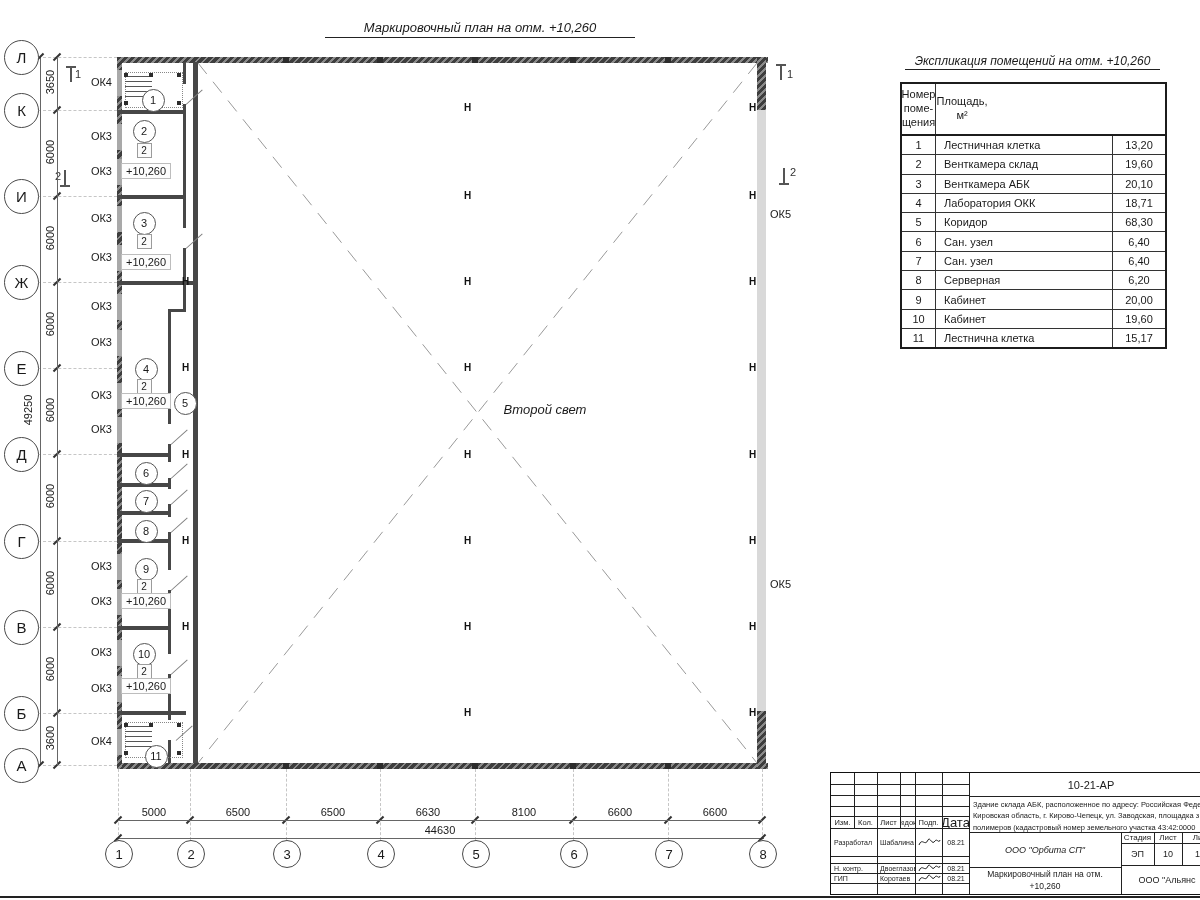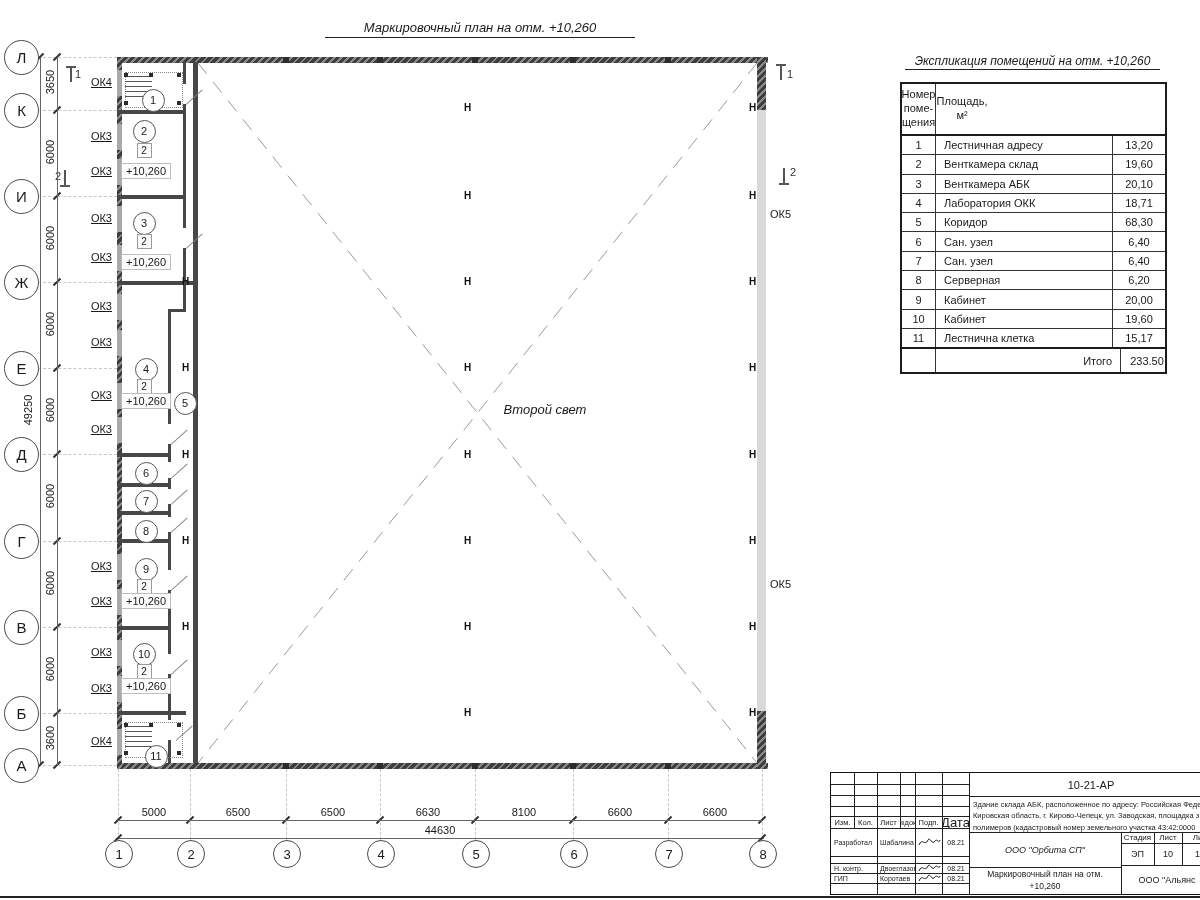--- a/index.html
+++ b/index.html
@@ -19,21 +19,21 @@
        display:flex;align-items:center;justify-content:center;z-index:5;}
   .axc.row{width:33px;height:33px;font-size:15px;}
   .axc.col{width:26px;height:26px;font-size:13px;}
   .dash-h{position:absolute;height:0;border-top:1px dashed #c6c6c6;}
   .dash-v{position:absolute;width:0;border-left:1px dashed #c6c6c6;}
   .dimline-v{position:absolute;width:1px;background:#666;}
   .dimline-h{position:absolute;height:1px;background:#666;}
   .tick{position:absolute;width:10px;height:2px;background:#333;transform:rotate(-45deg);}
   .dimlab{position:absolute;font-size:11px;text-align:center;}
   .rot{transform:rotate(-90deg);}
-  .wlabel{position:absolute;font-size:11px;width:36px;text-align:right;text-decoration:underline;}
+  .wlabel{position:absolute;font-size:11px;width:36px;text-align:right;}
   .rlabel{position:absolute;font-size:11px;}
   .room{position:absolute;width:21px;height:21px;border:1px solid #555;border-radius:50%;background:#fff;
         display:flex;align-items:center;justify-content:center;font-size:11px;z-index:4;}
   .tmark{position:absolute;width:13px;height:13px;border:1px solid #9b9b9b;background:#fbfbfb;
          display:flex;align-items:center;justify-content:center;font-size:10px;z-index:4;}
   .emark{position:absolute;border:1px solid #bdbdbd;background:#fdfdfd;font-size:11px;
          padding:1px 4px;z-index:4;white-space:nowrap;}
   .hcol{position:absolute;font-weight:bold;font-size:10px;z-index:4;color:#111;}
   .secmark-line{position:absolute;width:1.5px;background:#555;}
   .secmark-bar{position:absolute;height:1.5px;background:#555;}
@@ -326,21 +326,21 @@
     <div class="hdr">
       <div class="c1">Номер
 поме-
 щения</div>
       <div class="c3">Площадь,
 м²</div>
     </div>
     <div id="schedRows">
         <div class="r">
           <div class="c1">1</div>
-          <div class="c2">Лестничная адресу</div>
+          <div class="c2">Лестничная клетка</div>
           <div class="c3">13,20</div>
         </div>
         <div class="r">
           <div class="c1">2</div>
           <div class="c2">Венткамера склад</div>
           <div class="c3">19,60</div>
         </div>
         <div class="r">
           <div class="c1">3</div>
           <div class="c2">Венткамера АБК</div>
@@ -380,25 +380,20 @@
           <div class="c1">10</div>
           <div class="c2">Кабинет</div>
           <div class="c3">19,60</div>
         </div>
         <div class="r">
           <div class="c1">11</div>
           <div class="c2">Лестнична клетка</div>
           <div class="c3">15,17</div>
         </div>
       </div>
-    <div class="tot">
-      <div class="c1"></div>
-      <div class="c2" style="justify-content:flex-end;padding-right:8px;">Итого</div>
-      <div class="c3">233.50</div>
-    </div>
   </div>
 
   <div class="tb">
     <div id="tbLines">
         <div class="hl" style="left: 0px; top: 11px; width: 138px;"></div>
         <div class="hl" style="left: 0px; top: 22px; width: 138px;"></div>
         <div class="hl" style="left: 0px; top: 33px; width: 138px;"></div>
         <div class="hl" style="left: 0px; top: 43px; width: 138px;"></div>
         <div class="hl" style="left: 0px; top: 55px; width: 138px;"></div>
         <div class="hl" style="left: 0px; top: 83px; width: 138px;"></div>

